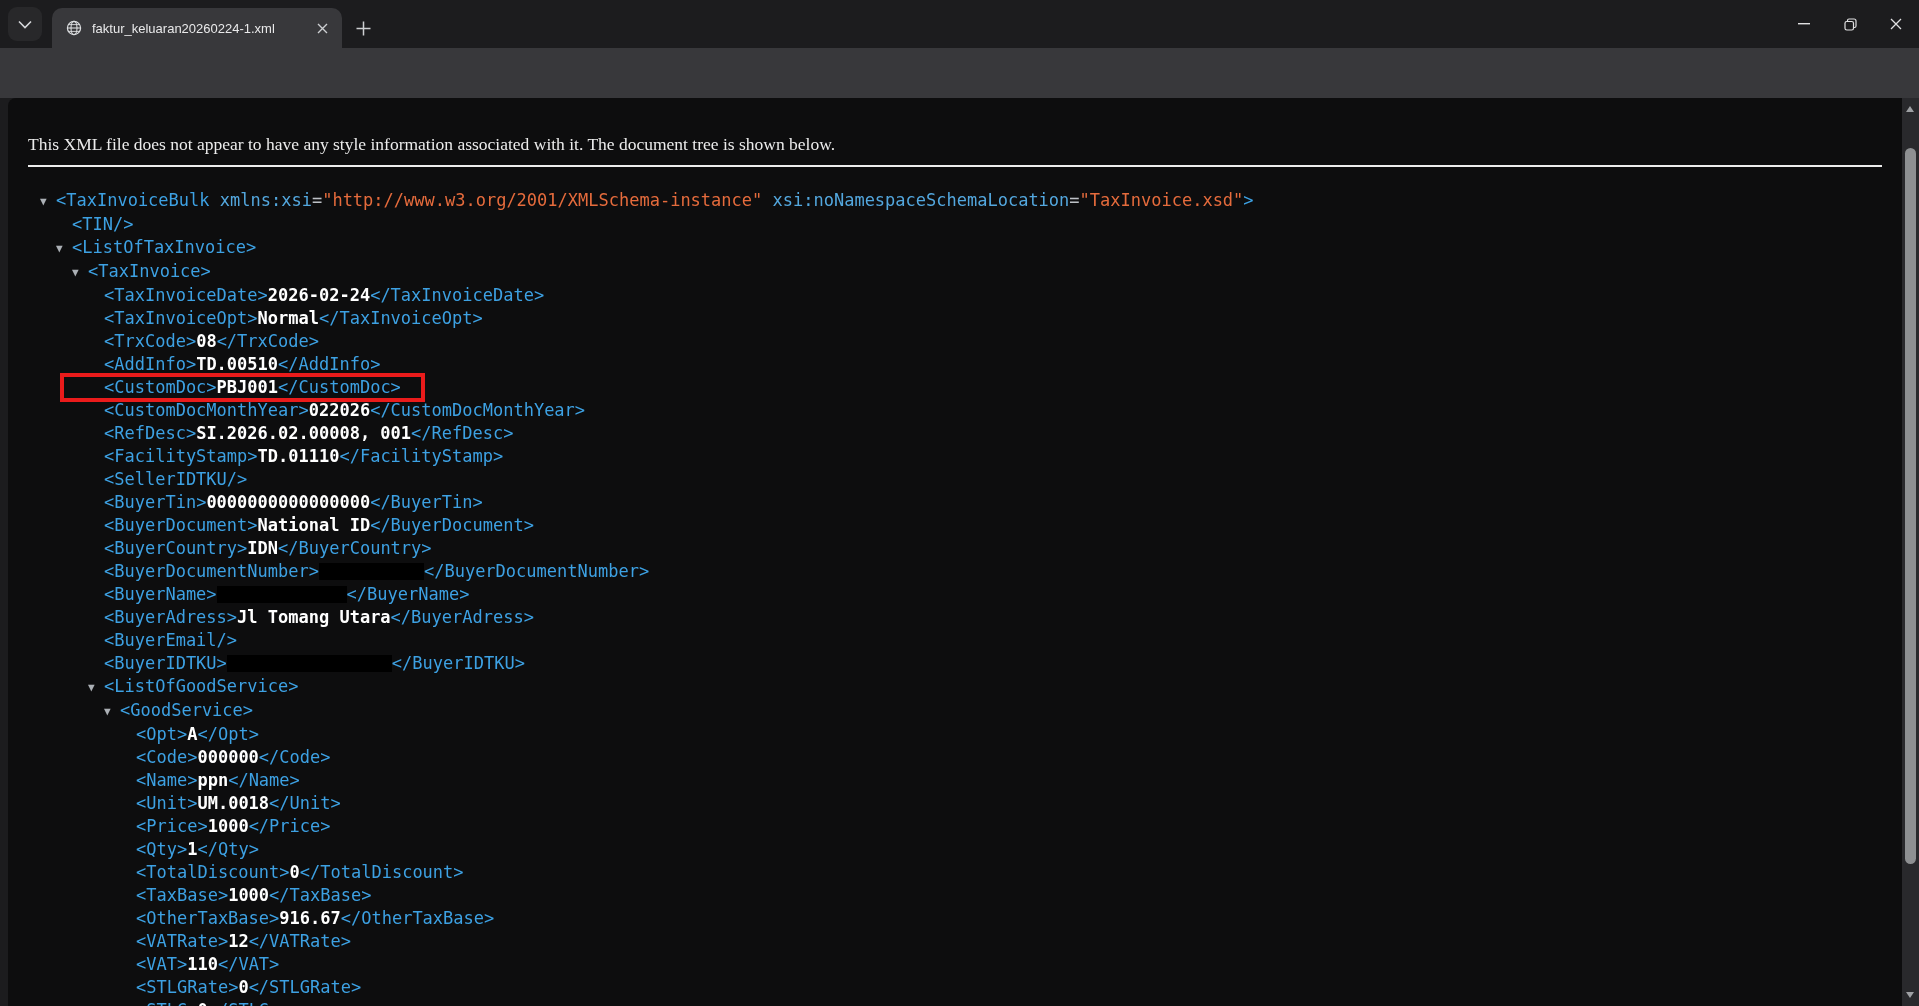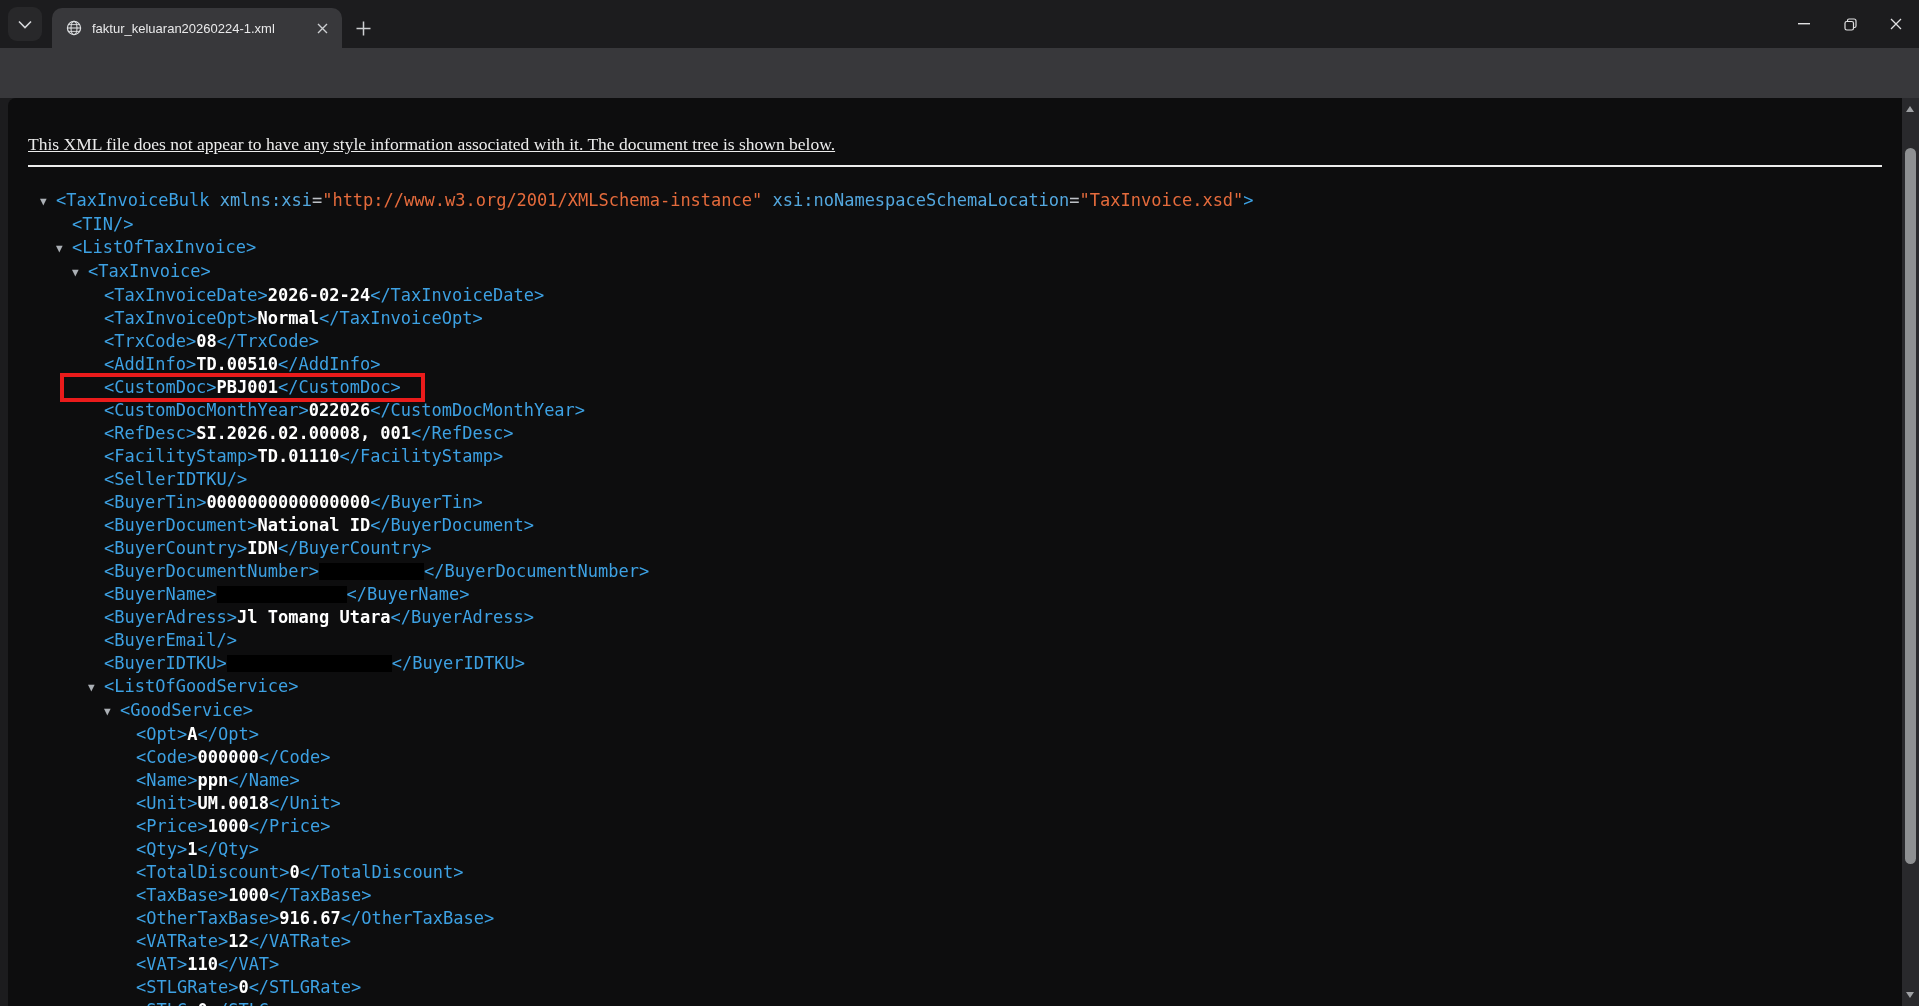--- a/index.html
+++ b/index.html
@@ -38,21 +38,21 @@
   .chatbtn { position:absolute; left:1838px; top:52px; width:81px; height:42px; background:#1e1e20;
              border-radius:10px; display:flex; align-items:center; padding-left:9px; }
   .copilot-disc { width:22px; height:22px; border-radius:50%;
                   background: conic-gradient(from 210deg, #0ea5e9, #6366f1, #c026d3, #ec4899, #f59e0b, #84cc16, #0ea5e9); }
   .chat-label { color:#f1f1f1; font-size:15px; margin-left:8px; }
   .dots { color:#d6d8db; font-size:19px; letter-spacing:1px; }
 
   
   .page { position:absolute; top:98px; left:8px; right:17px; bottom:0; background:var(--c-page-bg,#0d0d0e);
           border-top-left-radius:8px; padding:0 10px; overflow:hidden; }
-  .notice { margin:36px 10px 0 10px; font-family:"Liberation Serif", serif; font-size:17.5px; color:#ececec;text-decoration:underline; }
+  .notice { margin:36px 10px 0 10px; font-family:"Liberation Serif", serif; font-size:17.5px; color:#ececec; }
   .rule { border:none; border-top:2px solid #ececec; margin:10px 10px 0 10px; }
   .xmltree { margin-top:22px; font-family:"DejaVu Sans Mono", monospace; font-size:17px; line-height:23px;
              white-space:pre; }
   .xline { position:relative; }
   .arr { display:inline-block; width:16px; margin-left:-16px; color:var(--c-arrow,#abb0b5); font-size:11px;
          vertical-align:1px; }
   .xtag  { color:var(--c-tag,#3da1e3); }
   .xattr { color:var(--c-attr-name,#53a7de); }
   .xeq   { color:#bdc1c6; }
   .xattrval { color:var(--c-attr-value,#e56b3c); }

